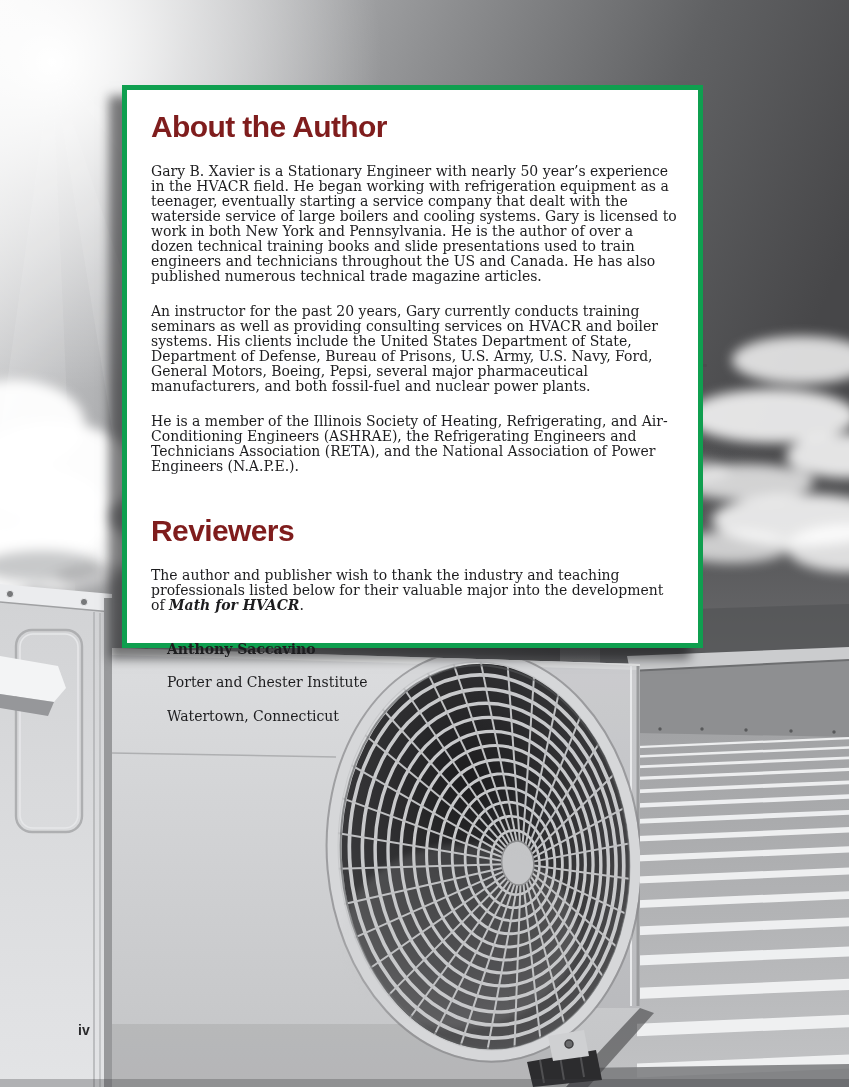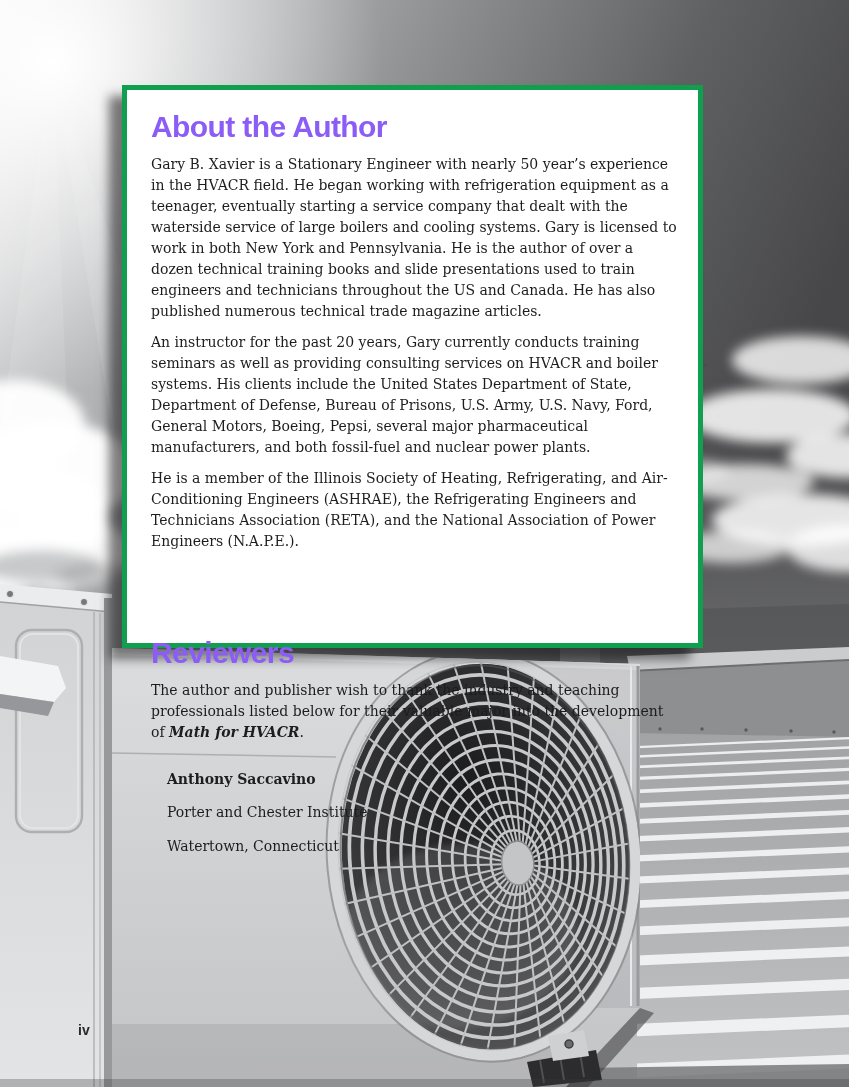--- a/index.html
+++ b/index.html
@@ -20,29 +20,29 @@
     background:#ffffff;
     border:5px solid var(--accent-green,#0f9f4f);
     box-shadow:-13px 11px 10px rgba(20,20,22,0.55);
     padding:14px 20px 0 24px;
   }
   .card h1{
     font-family:"Liberation Sans","DejaVu Sans",sans-serif;
     font-weight:700;
     font-size:30px;
     letter-spacing:-0.6px;
-    color:#8b5cf6;
+    color:#7f1d1d;
     margin:6px 0 0 0;
   }
-  .card h1.reviewers{margin-top:84px;}
+  .card h1.reviewers{margin-top:40px;}
   .card p{
     font-size:14px;
-    line-height:21px;
+    line-height:15px;
     color:#1d1d1f;
-    margin:10px 0 0 0;
+    margin:20px 0 0 0;
     text-align:left;
   }
   .book{font-weight:bold;font-style:italic;}
   .cols{display:flex;margin-top:12px;}
   .col{width:279px;}
   .col p{margin:16px;line-height:17.4px;}
   .col p.name{font-weight:bold;}
   
   .pagenum{
     position:absolute;left:78px;top:1022px;

